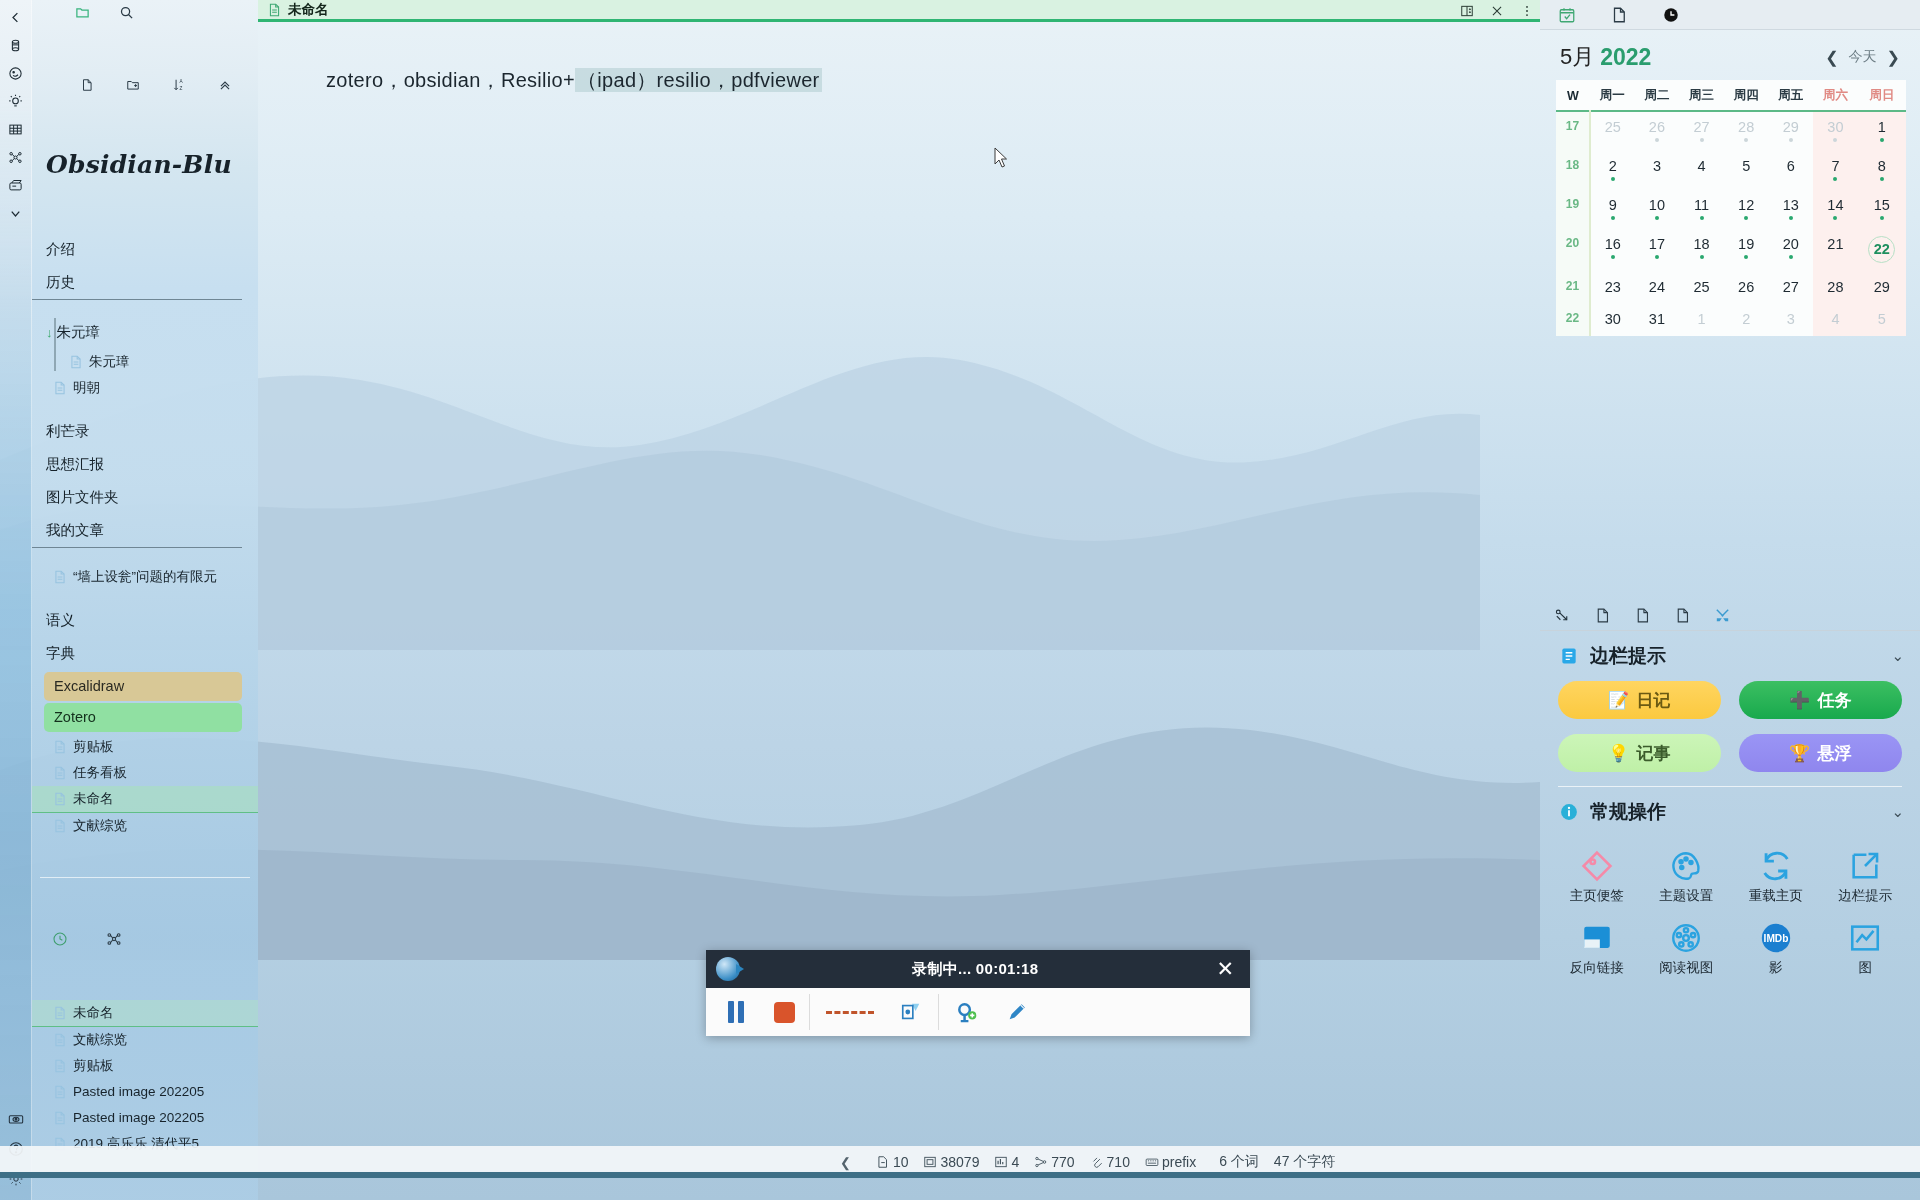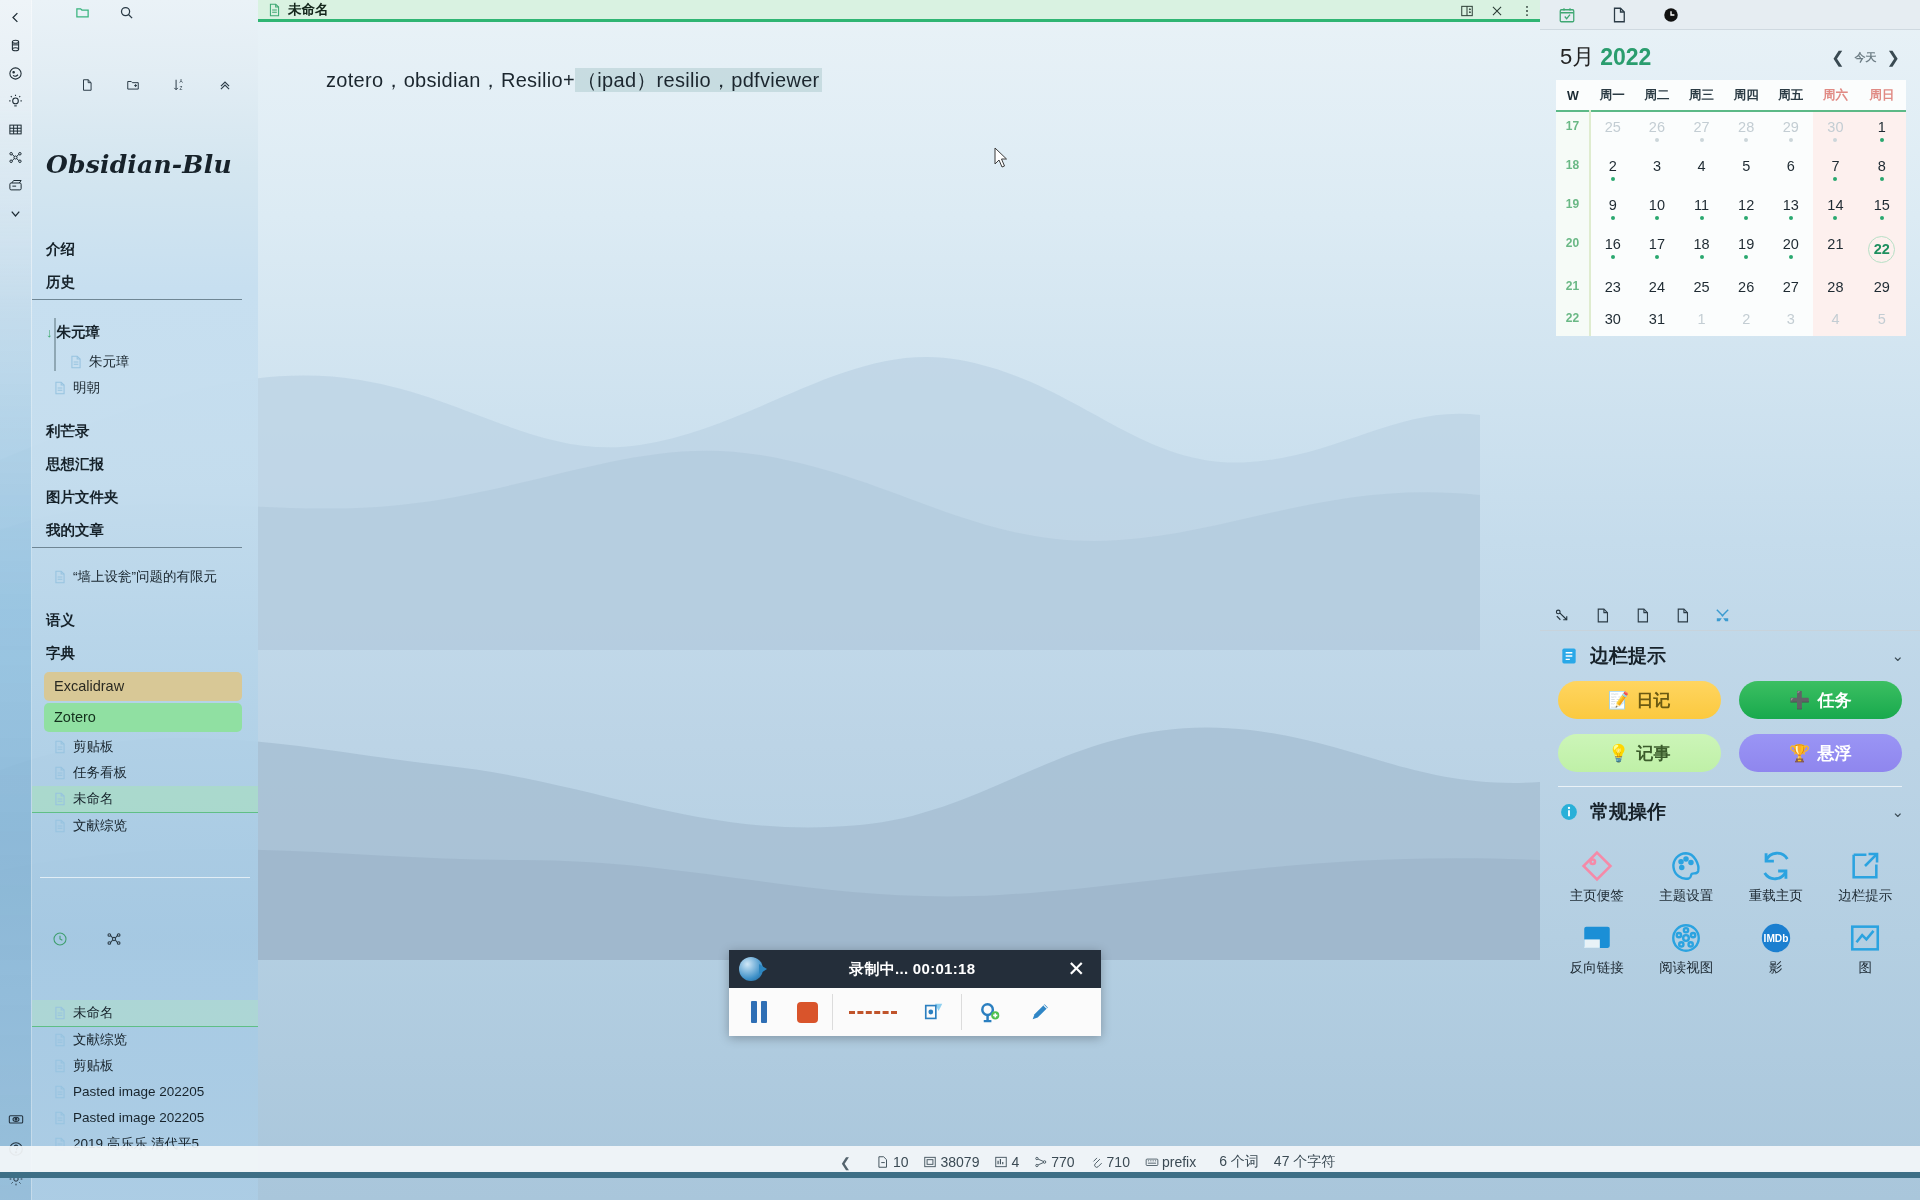--- a/index.html
+++ b/index.html
@@ -53,21 +53,21 @@
     font-family: "DejaVu Serif", serif;
     font-style: italic; font-weight:700;
     font-size:25px; letter-spacing:.2px;
     color:#17222a;
     padding: 4px 0 10px 14px;
     white-space:nowrap; overflow:hidden;
   }
 
   #tree { flex:1; overflow:hidden; padding-bottom:4px; }
   .folder {
-    font-size:14.5px; font-weight:700; color:#16222a;
+    font-size:14.5px; font-weight:400; color:#16222a;
     padding:8px 10px 8px 14px; line-height:17px;
     white-space:nowrap; overflow:hidden; text-overflow:ellipsis;
   }
   .folder.ruled { border-bottom:1.5px solid #6f8694; margin-bottom:16px; margin-right:16px; }
   .folder.pill-tan { background:#d8c896; border-radius:5px; margin:2px 16px 2px 12px; padding:6px 10px; font-weight:400; font-size:14.5px; color:#2a2a22; }
   .folder.pill-green { background:#90e0a2; border-radius:5px; margin:2px 16px 2px 12px; padding:6px 10px; font-weight:400; font-size:14.5px; color:#13301c; }
   .fgroup { position:relative; }
   .fgroup .vline { position:absolute; left:22px; top:2px; bottom:4px; width:2px; background:#8fa7b4; }
   .arrow-down { color:#3aa86a; font-size:13px; margin-right:4px; display:inline-block; }
   .file {
@@ -128,21 +128,21 @@
   #rp-tabs .t.clock { color:#111; }
 
   #cal-wrap {
     margin:10px 14px 0 16px;
     background:transparent;
   }
   #cal-head { display:flex; align-items:center; padding:2px 6px 8px 4px; }
   #cal-month { font-size:22px; color:#222; }
   #cal-year { font-size:23px; font-weight:700; color:#2a9d6e; margin-left:6px; }
   #cal-nav { margin-left:auto; display:flex; align-items:center; gap:10px; color:#3a4a52; font-size:16px; }
-  #cal-nav .today { font-size:11px; color:#6d7d85;font-weight:bold; }
+  #cal-nav .today { font-size:14px; color:#6d7d85; }
   table.cal { width:100%; border-collapse:collapse; background:#fbfdfd; }
   table.cal th {
     font-size:12.5px; font-weight:700; color:#2b3b44;
     padding:7px 0 6px; text-align:center;
   }
   table.cal th.wk { color:#1b2a33; }
   table.cal th.wend { color:#e08a84; }
   table.cal thead tr { border-bottom:2px solid #5cb987; }
   table.cal td {
     text-align:center; vertical-align:top;
@@ -188,21 +188,21 @@
   #divider2 { height:1px; background:rgba(255,255,255,.7); margin:14px 18px 0; }
 
   .grid4 { display:grid; grid-template-columns:repeat(4,1fr); gap:2px 0; padding:6px 10px 0 12px; }
   .gcell { display:flex; flex-direction:column; align-items:center; gap:4px; padding:4px 0; }
   .gcell .gi { height:40px; display:flex; align-items:flex-end; justify-content:center; }
   .gcell .gi svg { width:34px; height:34px; display:block; }
   .gcell .gl { font-size:13.5px; color:#1b2730; white-space:nowrap; }
 
   
   #rec {
-    position:absolute; left:729px; top:950px; width:372px; z-index:30;
+    position:absolute; left:706px; top:950px; width:544px; z-index:30;
     box-shadow:0 2px 10px rgba(0,0,0,.28);
   }
   #rec-head { height:38px; background:#242e3a; display:flex; align-items:center; padding:0 10px; }
   #rec-head .cam { width:24px; height:24px; border-radius:50%; background:radial-gradient(circle at 35% 30%,#cfe7f7,#3c8fc7 65%,#1d5c8c); position:relative; flex:0 0 auto; }
   #rec-head .cam:after { content:""; position:absolute; right:-4px; top:7px; border-left:8px solid #2c86c0; border-top:5px solid transparent; border-bottom:5px solid transparent; }
   #rec-title { flex:1; text-align:center; color:#fff; font-size:15px; font-weight:700; letter-spacing:.3px; }
   #rec-close { color:#fff; font-size:21px; font-weight:400; padding:0 6px; }
   #rec-body { height:48px; background:#fbfbfb; display:flex; align-items:center; }
   #rec-body .grp { display:flex; align-items:center; height:100%; }
   #rec-body .sep { width:1px; height:36px; background:#dcdcdc; }

